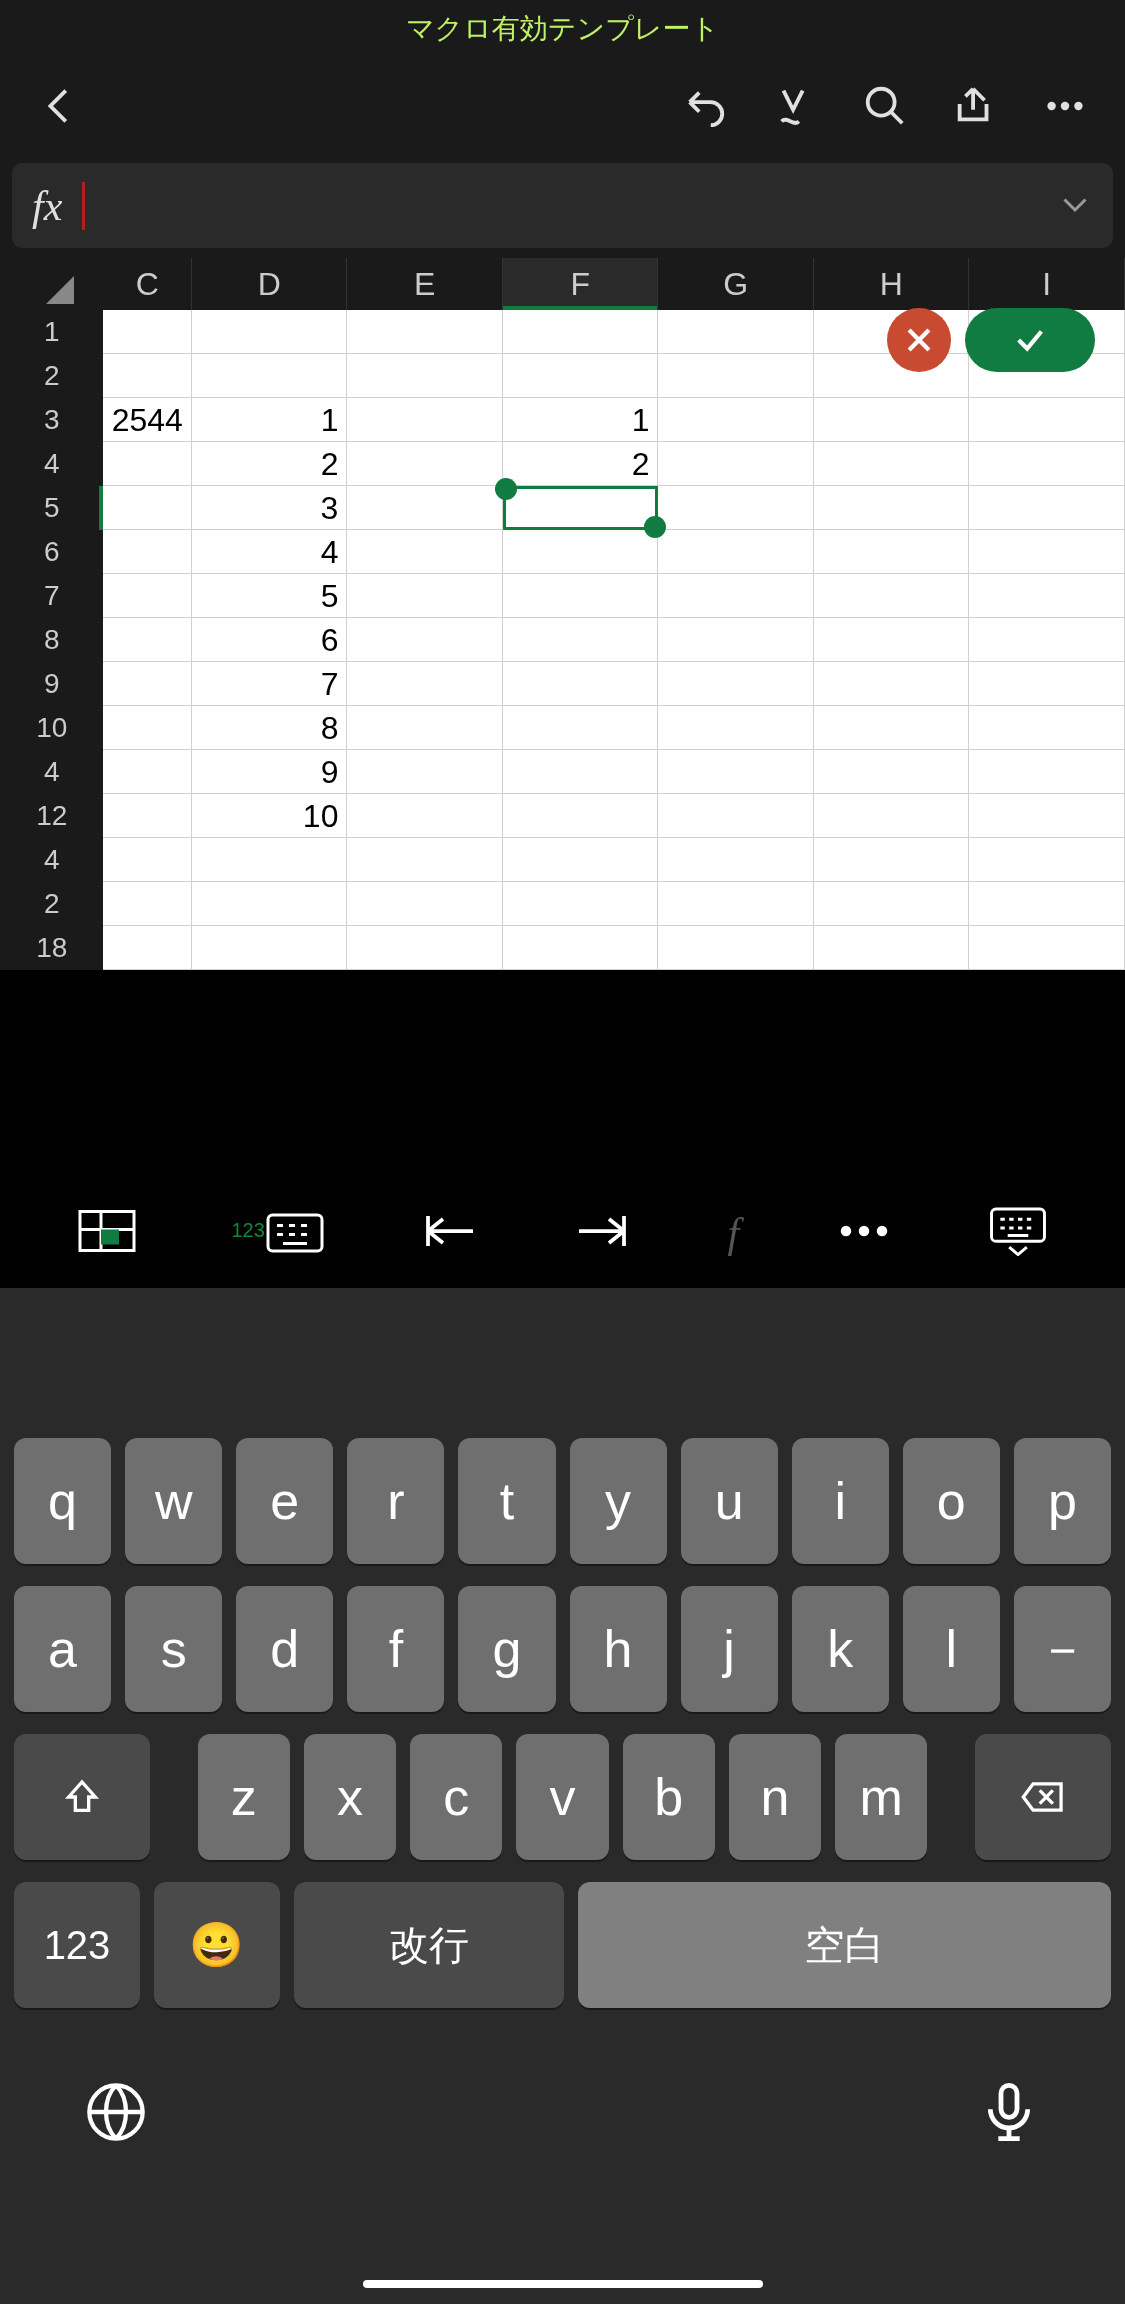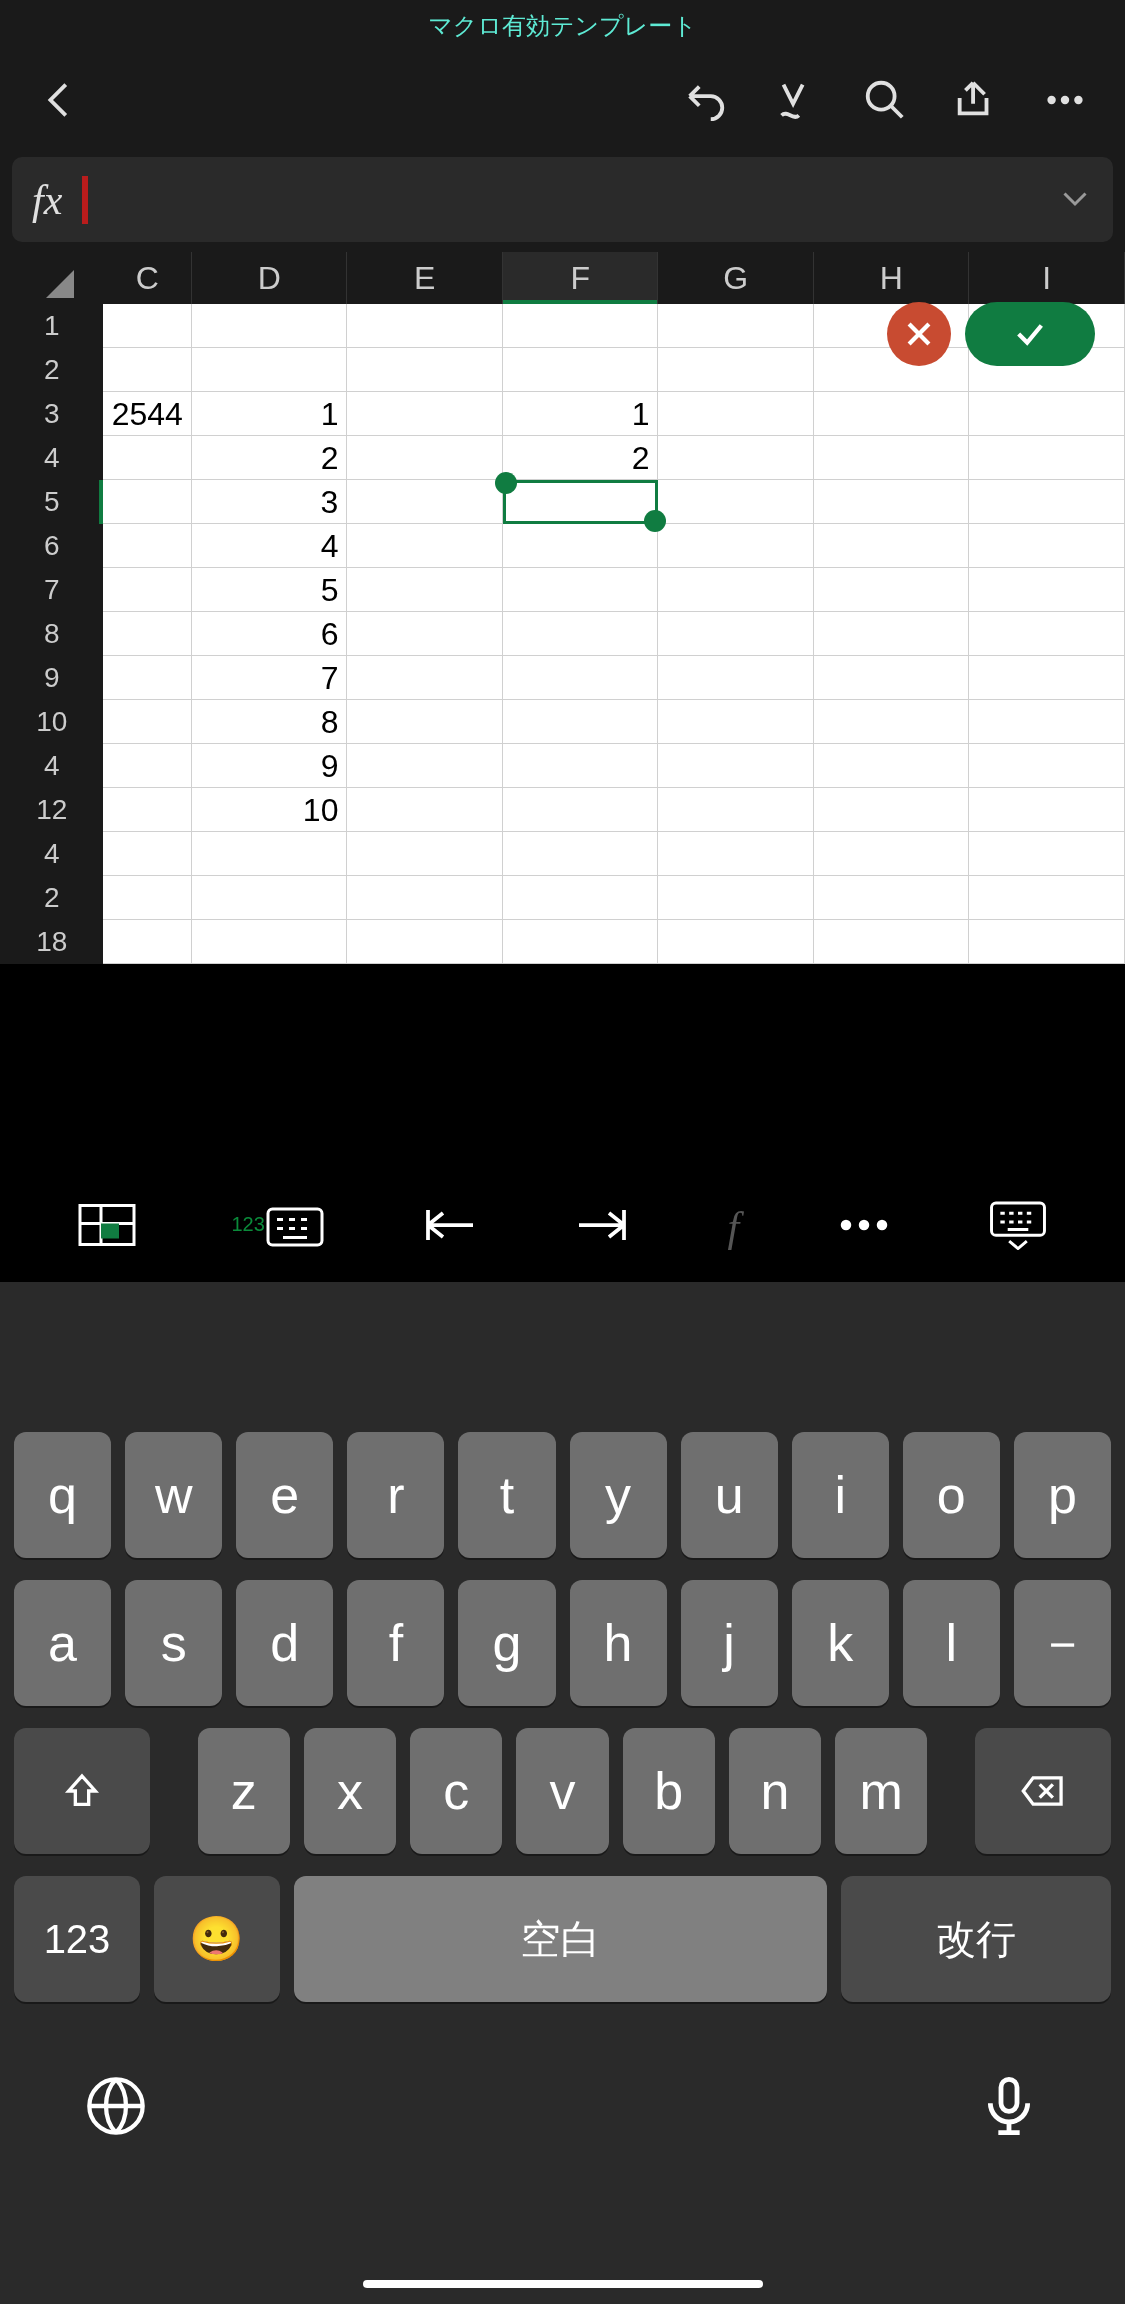--- a/index.html
+++ b/index.html
@@ -7,22 +7,22 @@
       width: 1125px;
       height: 2304px;
       background: #1a1a1a;
       font-family: -apple-system, BlinkMacSystemFont, sans-serif;
       color: #fff;
       overflow: hidden;
       position: relative;
     }
     .header-title {
       text-align: center;
-      color: #5eead4;
-      font-size: 24px;
+      color: #bef264;
+      font-size: 28px;
       padding: 10px 0;
     }
     .toolbar {
       height: 95px;
       display: flex;
       align-items: center;
       padding: 0 30px;
       gap: 30px;
     }
     .toolbar .spacer { flex: 1; }
@@ -43,21 +43,21 @@
       display: flex;
       align-items: center;
       padding: 0 20px;
     }
     .fx-label {
       font-style: italic;
       font-family: serif;
       font-size: 42px;
       color: #e0e0e0;
       padding-right: 20px;
-      border-right: 6px solid #b91c1c;
+      border-right: 3px solid #b91c1c;
       margin-right: 20px;
     }
     .formula-input {
       flex: 1;
       background: transparent;
       border: none;
       color: #fff;
       font-size: 32px;
       outline: none;
     }
@@ -567,22 +567,22 @@
     <div class="key dark bksp">
       <svg width="46" height="40" viewBox="0 0 28 20" fill="none" stroke="#fff" stroke-width="2">
           <path d="M8 2 H25 V18 H8 L2 10 Z"></path>
           <path d="M12 6 L20 14 M20 6 L12 14"></path>
         </svg>
     </div>
   </div>
   <div class="kb-row r4">
     <div class="key dark num123">123</div>
     <div class="key dark emoji">😀</div>
+    <div class="key dark enter">改行</div>
     <div class="key space">空白</div>
-    <div class="key dark enter">改行</div>
   </div>
   <div class="kb-bottom">
     <div>
       <svg viewBox="0 0 24 24" fill="none" stroke="#fff" stroke-width="1.6">
           <circle cx="12" cy="12" r="10"></circle>
           <path d="M2 12 H22 M12 2 C7 7 7 17 12 22 M12 2 C17 7 17 17 12 22"></path>
         </svg>
     </div>
     <div>
       <svg viewBox="0 0 24 24" fill="none" stroke="#fff" stroke-width="1.8">

